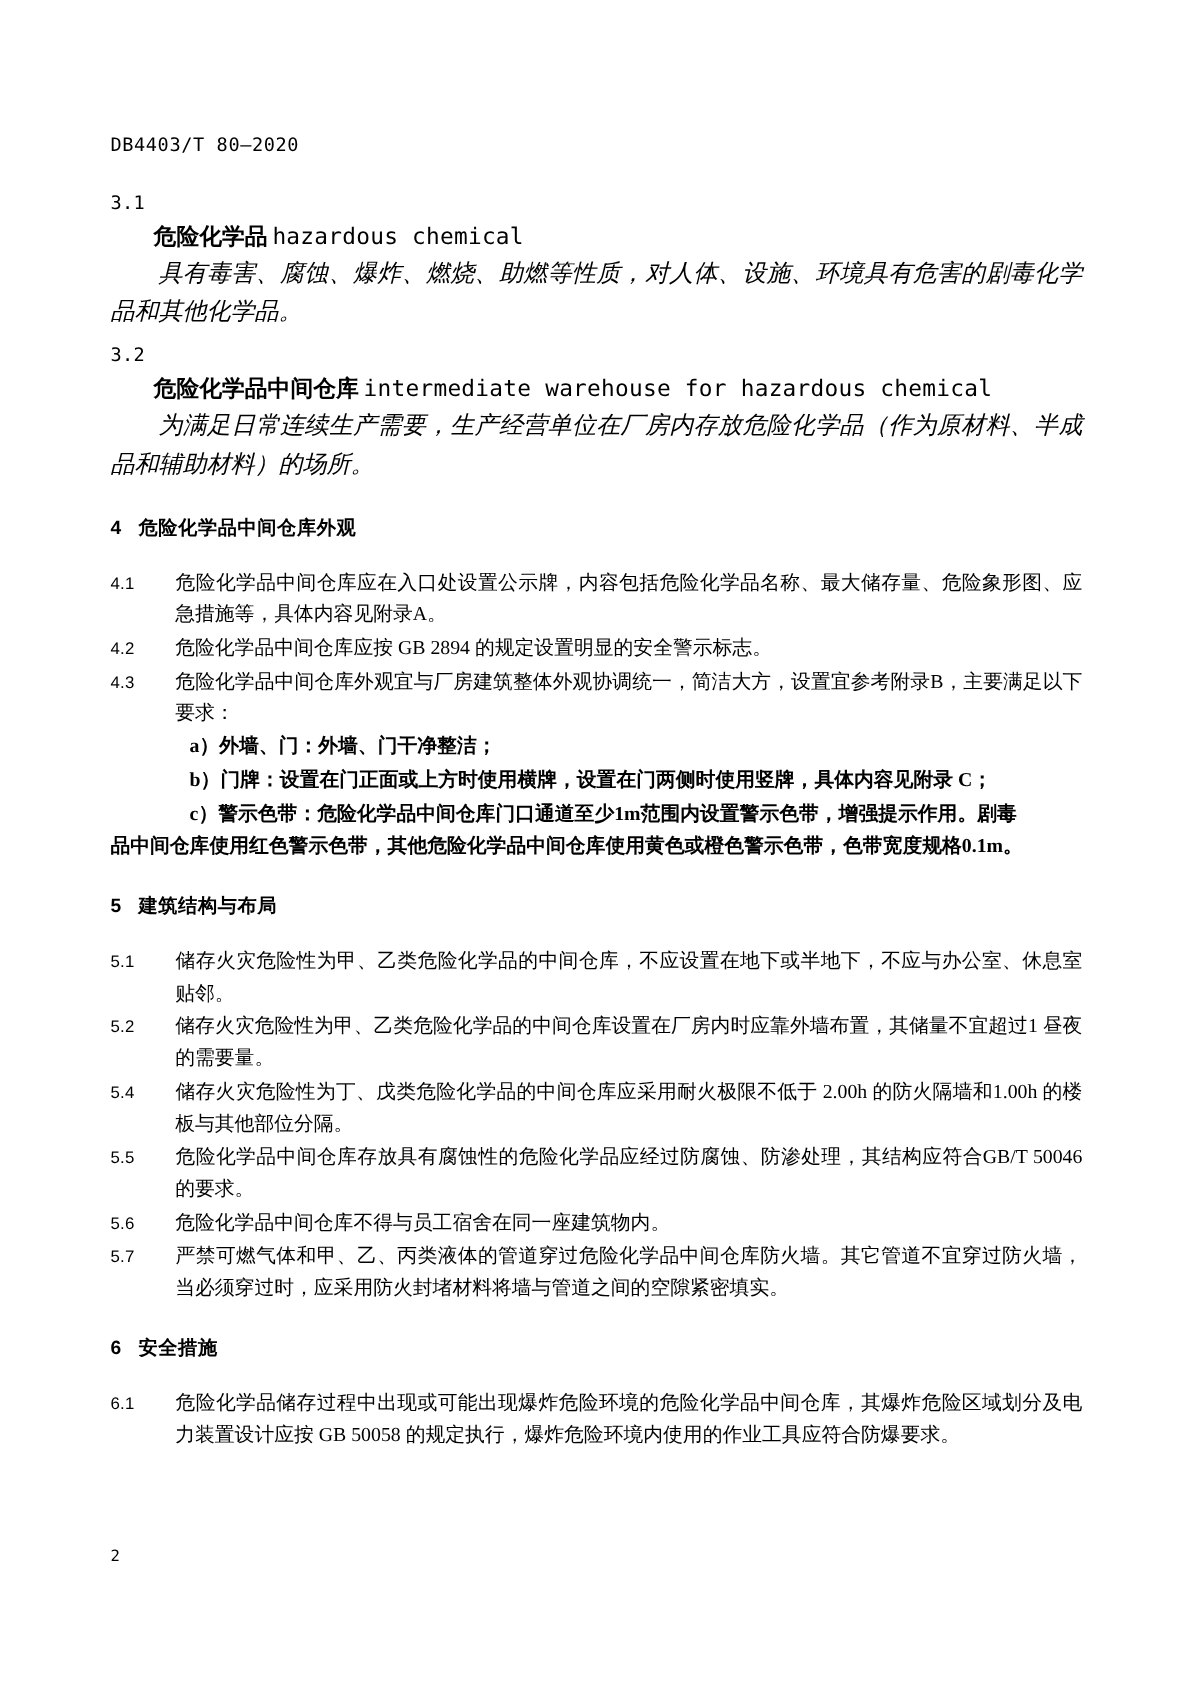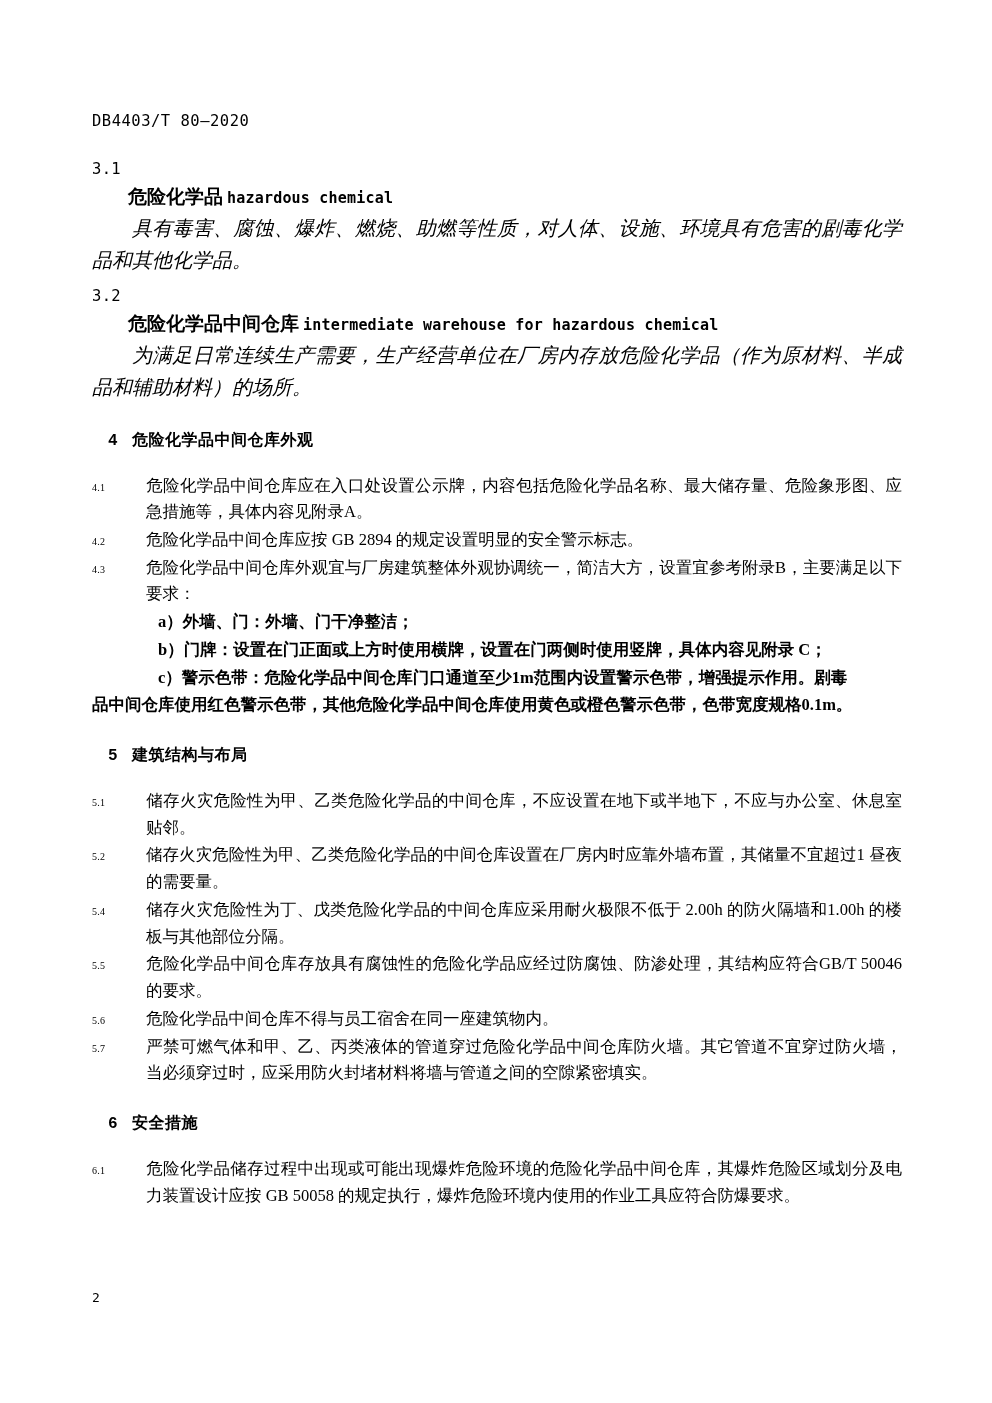--- a/index.html
+++ b/index.html
@@ -46,58 +46,57 @@
     padding-left: 36px;
     font-size: 16px;
   }
   .term-cn {
     font-weight: bold;
     font-family: "DejaVu Sans", sans-serif;
     font-size: 19px;
   }
   .term-en {
     font-family: "DejaVu Sans Mono", monospace;
-    font-size: 15px;
+    font-size: 19px;
     letter-spacing: 0.2px;
-    font-weight: bold;
   }
   .para {
     margin: 0 0 2px 0;
     font-size: 20px;
     line-height: 1.62;
     text-align: justify;
     text-justify: inter-ideograph;
     text-indent: 2em;
     font-style: italic;
   }
   .section-head {
-    font-family: Liberation Mono, monospace;
+    font-family: Liberation Sans, sans-serif;
     font-weight: bold;
     font-size: 16px;
-    margin: 26px 0 22px 16px;
+    margin: 26px 0 22px 0;
     letter-spacing: 0.5px;
   }
   .section-head .n {
     margin-right: 14px;
   }
   .numbered {
     margin: 0 0 1px 0;
     font-size: 16.5px;
     line-height: 1.62;
     text-align: justify;
     text-justify: inter-ideograph;
     padding-left: 54px;
     text-indent: -54px;
   }
   .numbered .lbl {
     display: inline-block;
     width: 54px;
     text-indent: 0;
-    font-family: Liberation Serif, serif;
-    font-size: 10px;
+    font-family: Liberation Sans, sans-serif;
+    font-size: 14px;
     letter-spacing: 0.2px;
   }
   .sub-item {
     margin: 0 0 1px 0;
     font-size: 16.5px;
     line-height: 1.62;
     text-align: justify;
     text-justify: inter-ideograph;
     padding-left: 0;
     text-indent: 4em;

